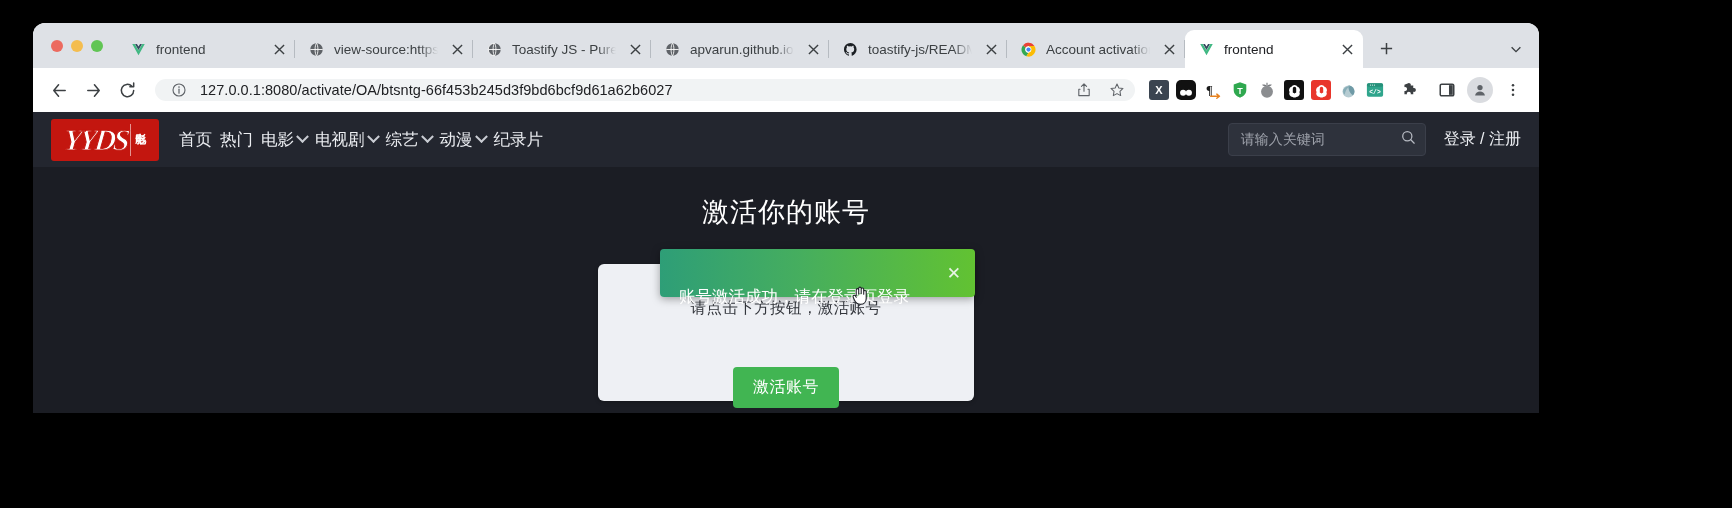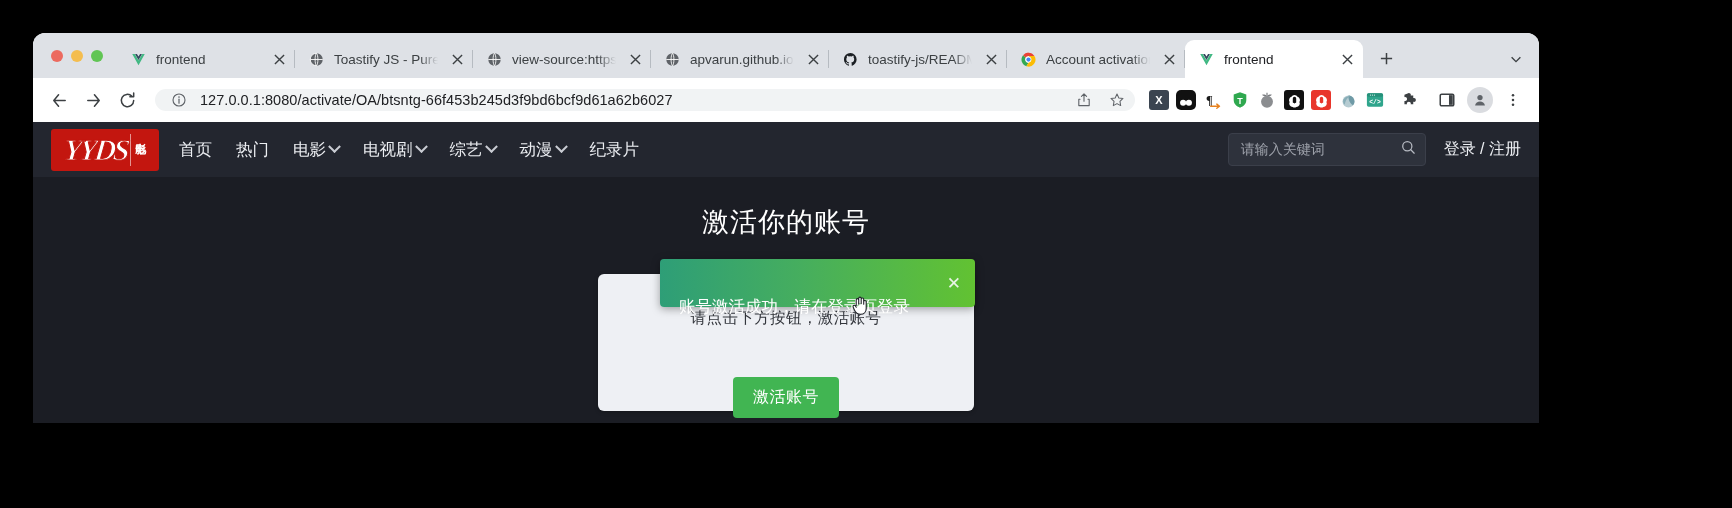--- a/index.html
+++ b/index.html
@@ -6,21 +6,21 @@
   html, body {
     width: 1732px; height: 508px;
     background: #000;
     font-family: "Liberation Sans", "DejaVu Sans", sans-serif;
     overflow: hidden;
   }
 
   
   #browser-window {
     position: absolute;
-    left: 33px; top: 33px;
+    left: 33px; top: 23px;
     width: 1506px; height: 390px;
     background: #ffffff;
     border-radius: 12px 12px 0 0;
     overflow: hidden;
   }
 
   
   #tab-strip {
     position: relative;
     height: 45px;
@@ -209,21 +209,21 @@
     writing-mode: vertical-rl;
     letter-spacing: 0px;
     border-left: 1px solid rgba(255,255,255,0.55);
     padding-left: 3px;
     height: 32px;
     display: flex; align-items: center;
   }
   #site-nav {
     display: flex;
     align-items: center;
-    gap: 24px;
+    gap: 8px;
     font-size: 16.5px;
     color: #eceef2;
   }
   .nav-item {
     display: flex; align-items: center; gap: 4px;
     white-space: nowrap;
   }
   .nav-caret {
     display: inline-block;
     width: 9px; height: 9px;
@@ -358,39 +358,39 @@
         <svg width="11" height="11" viewBox="0 0 12 12">
             <path d="M1 1l10 10M11 1L1 11" stroke="currentColor" stroke-width="1.5" fill="none"></path>
           </svg>
       </span>
     </div>
 
     <div class="tab inactive">
       <span class="tab-fav">
         <svg width="15" height="15" viewBox="0 0 24 24">
             <circle cx="12" cy="12" r="10" fill="#5f6368"></circle>
-            <path d="M12 2a10 10 0 000 20M2 12h20M12 2c3 3 3 17 0 20M12 2c-3 3-3 17 0 20" stroke="#fff" stroke-width="1.4" fill="none"></path>
-          </svg>
-      </span>
-      <span class="tab-title">Toastify JS - Pure</span>
+            <path d="M2 12h20M12 2c3 3 3 17 0 20M12 2c-3 3-3 17 0 20" stroke="#fff" stroke-width="1.4" fill="none"></path>
+          </svg>
+      </span>
+      <span class="tab-title">view-source:https</span>
       <span class="tab-close">
         <svg width="11" height="11" viewBox="0 0 12 12">
             <path d="M1 1l10 10M11 1L1 11" stroke="currentColor" stroke-width="1.5" fill="none"></path>
           </svg>
       </span>
     </div>
 
     <div class="tab inactive">
       <span class="tab-fav">
         <svg width="15" height="15" viewBox="0 0 24 24">
             <circle cx="12" cy="12" r="10" fill="#5f6368"></circle>
-            <path d="M2 12h20M12 2c3 3 3 17 0 20M12 2c-3 3-3 17 0 20" stroke="#fff" stroke-width="1.4" fill="none"></path>
-          </svg>
-      </span>
-      <span class="tab-title">view-source:https</span>
+            <path d="M12 2a10 10 0 000 20M2 12h20M12 2c3 3 3 17 0 20M12 2c-3 3-3 17 0 20" stroke="#fff" stroke-width="1.4" fill="none"></path>
+          </svg>
+      </span>
+      <span class="tab-title">Toastify JS - Pure</span>
       <span class="tab-close">
         <svg width="11" height="11" viewBox="0 0 12 12">
             <path d="M1 1l10 10M11 1L1 11" stroke="currentColor" stroke-width="1.5" fill="none"></path>
           </svg>
       </span>
     </div>
 
     <div class="tab inactive">
       <span class="tab-fav">
         <svg width="15" height="15" viewBox="0 0 24 24">

